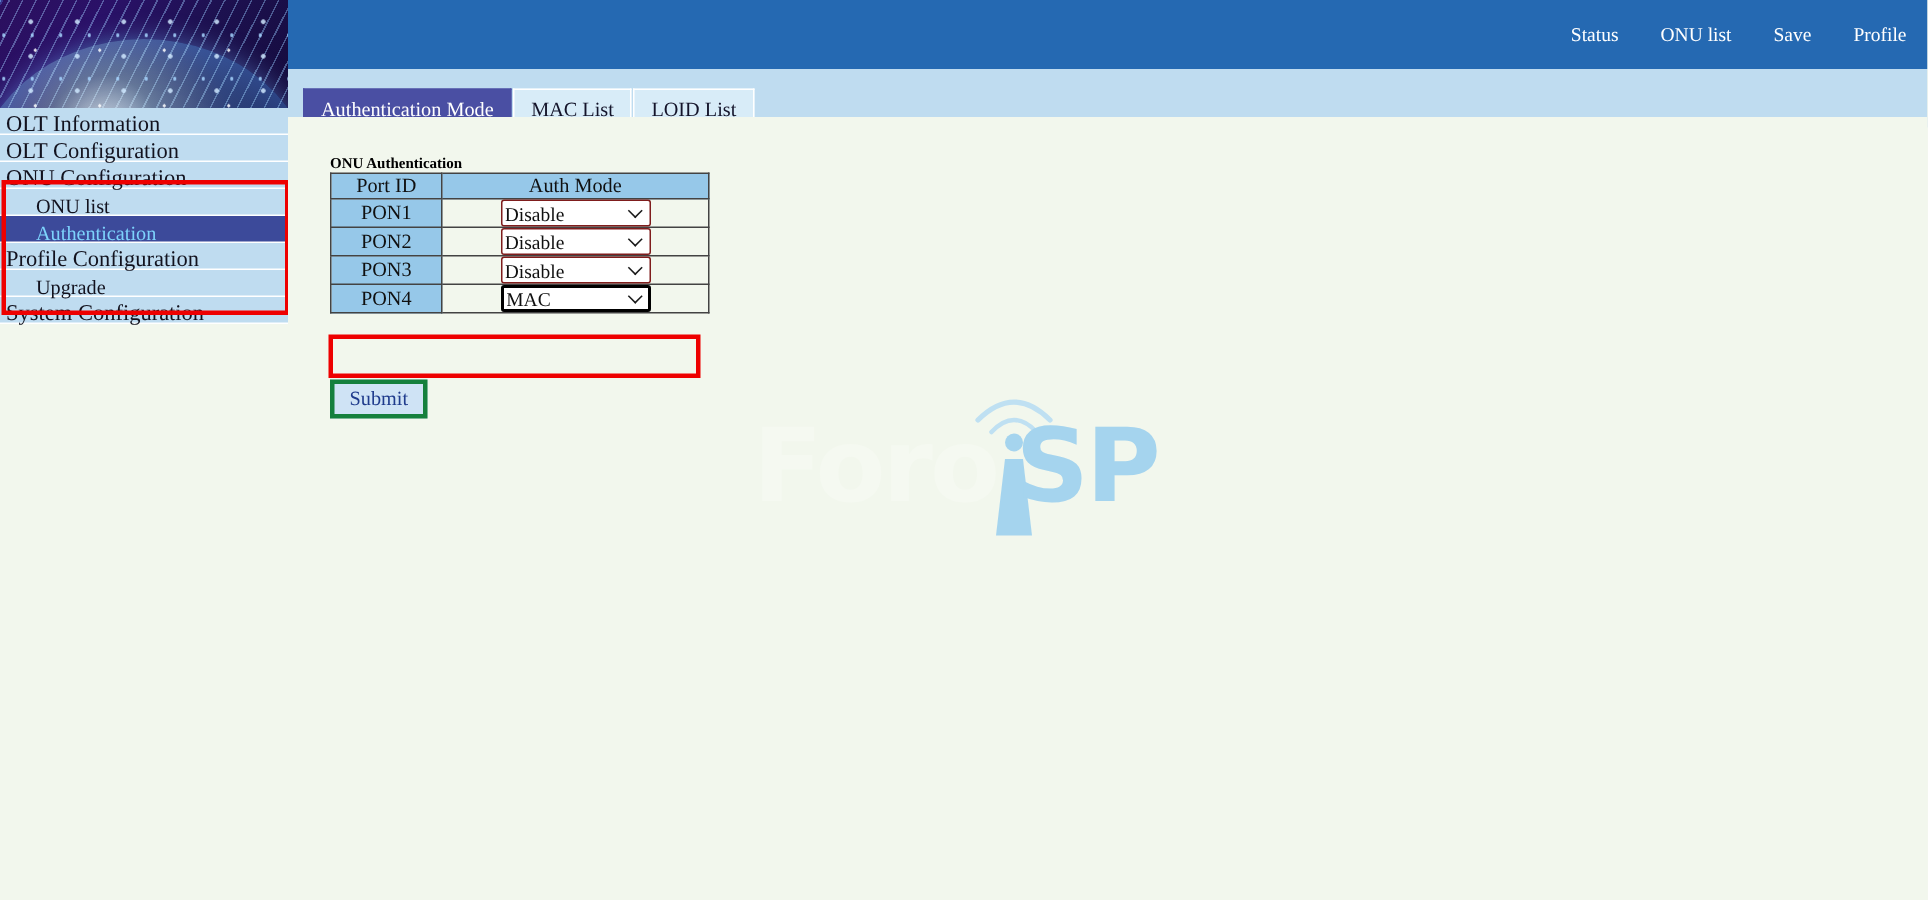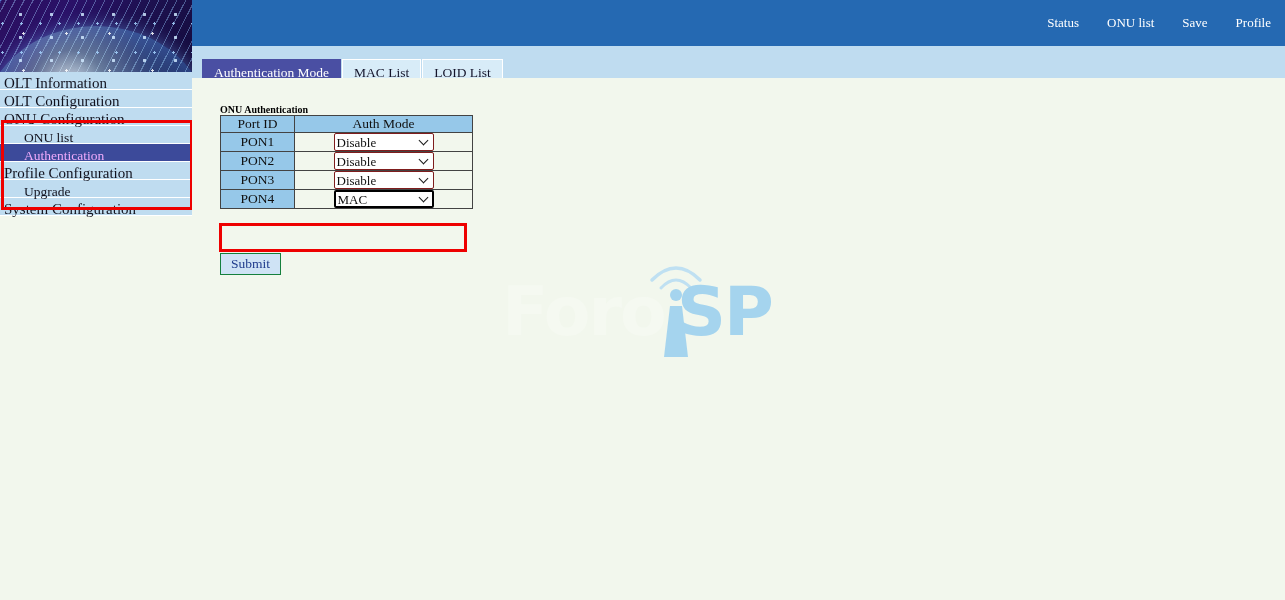--- a/index.html
+++ b/index.html
@@ -55,21 +55,21 @@
     height: 18px; line-height: 23px;
     background: #bfdcf0;
     color: #12121e;
     font-size: 15px;
     padding-left: 4px;
     border-bottom: 1px solid #ffffff;
     white-space: nowrap;
     cursor: default;
   }
   .nav-item.child { padding-left: 24px; font-size: 13.5px; }
-  .nav-item.active { background: #3c4a9a; color: #f0abfc; }
+  .nav-item.active { background: #3c4a9a; color: #7dd3fc; }
 
   
   #sidebar-annotation {
     position: absolute; left: 1px; top: 120px; width: 192px; height: 90px;
     border: 3px solid #ee0000; pointer-events: none;
   }
 
   
   #header {
     position: absolute; left: 192px; top: 0; right: 0; height: 46px;
@@ -171,21 +171,21 @@
     border: 3px solid #ee0000; pointer-events: none;
   }
 
   
   #submit-btn {
     position: absolute; left: 28px; top: 175px;
     font-family: "Liberation Serif", "DejaVu Serif", serif;
     font-size: 13.5px;
     color: #1f3b8c;
     background: #cfe3f5;
-    border: 1px solid #15803d;
+    border: 3px solid #15803d;
     padding: 2px 10px;
     cursor: pointer;
   }
 
   
   #watermark {
     position: absolute; left: 310px; top: 172px;
     width: 300px; height: 110px;
     pointer-events: none;
     user-select: none;

